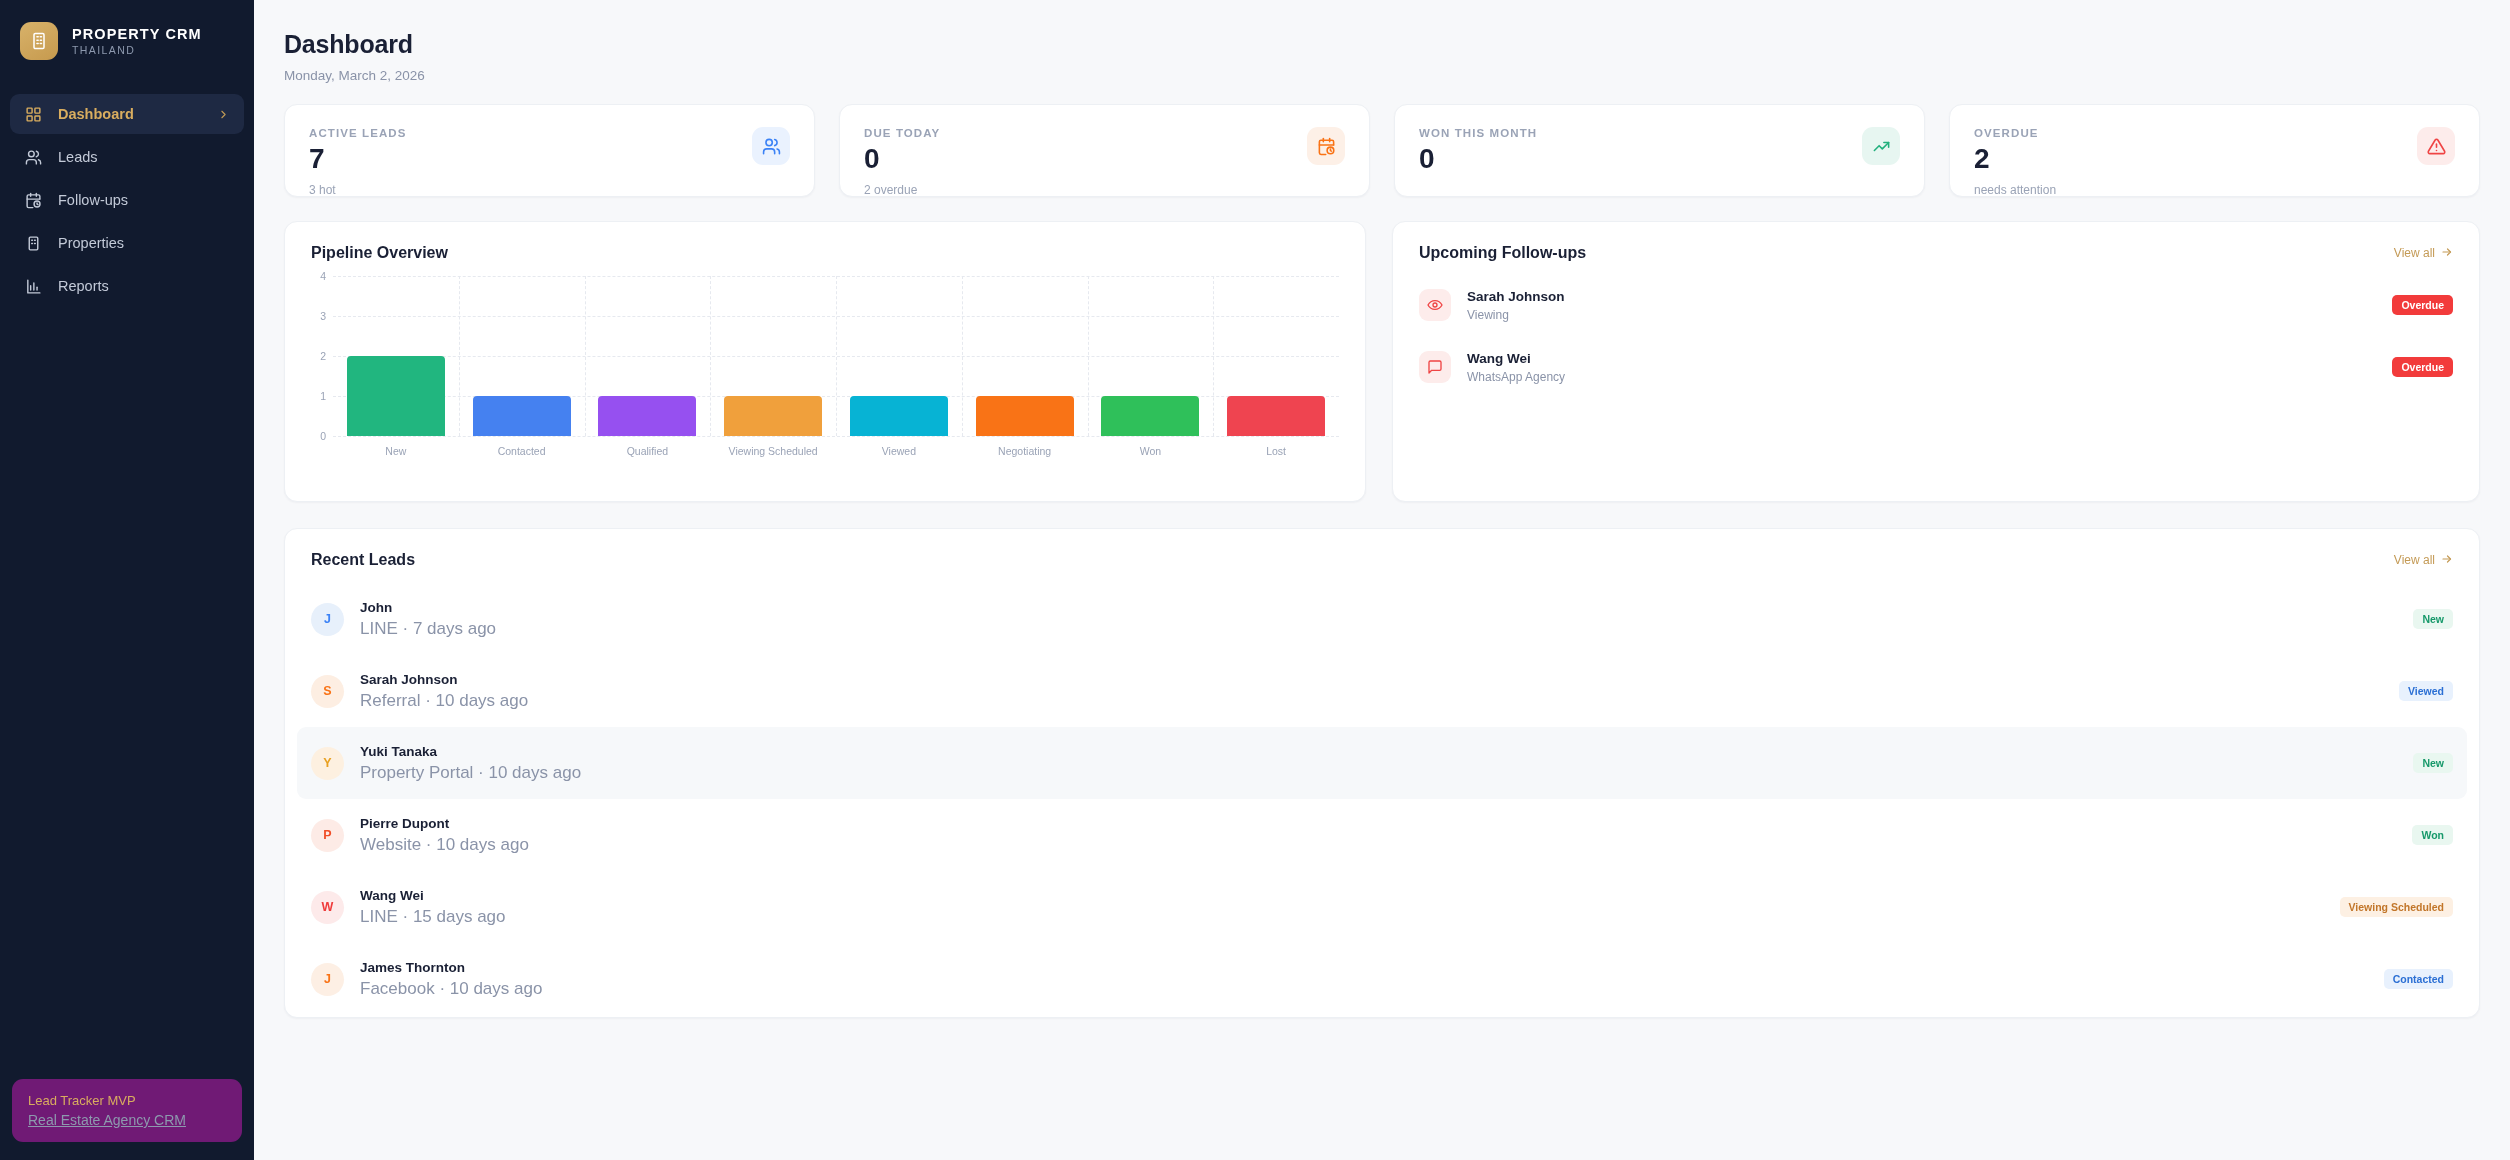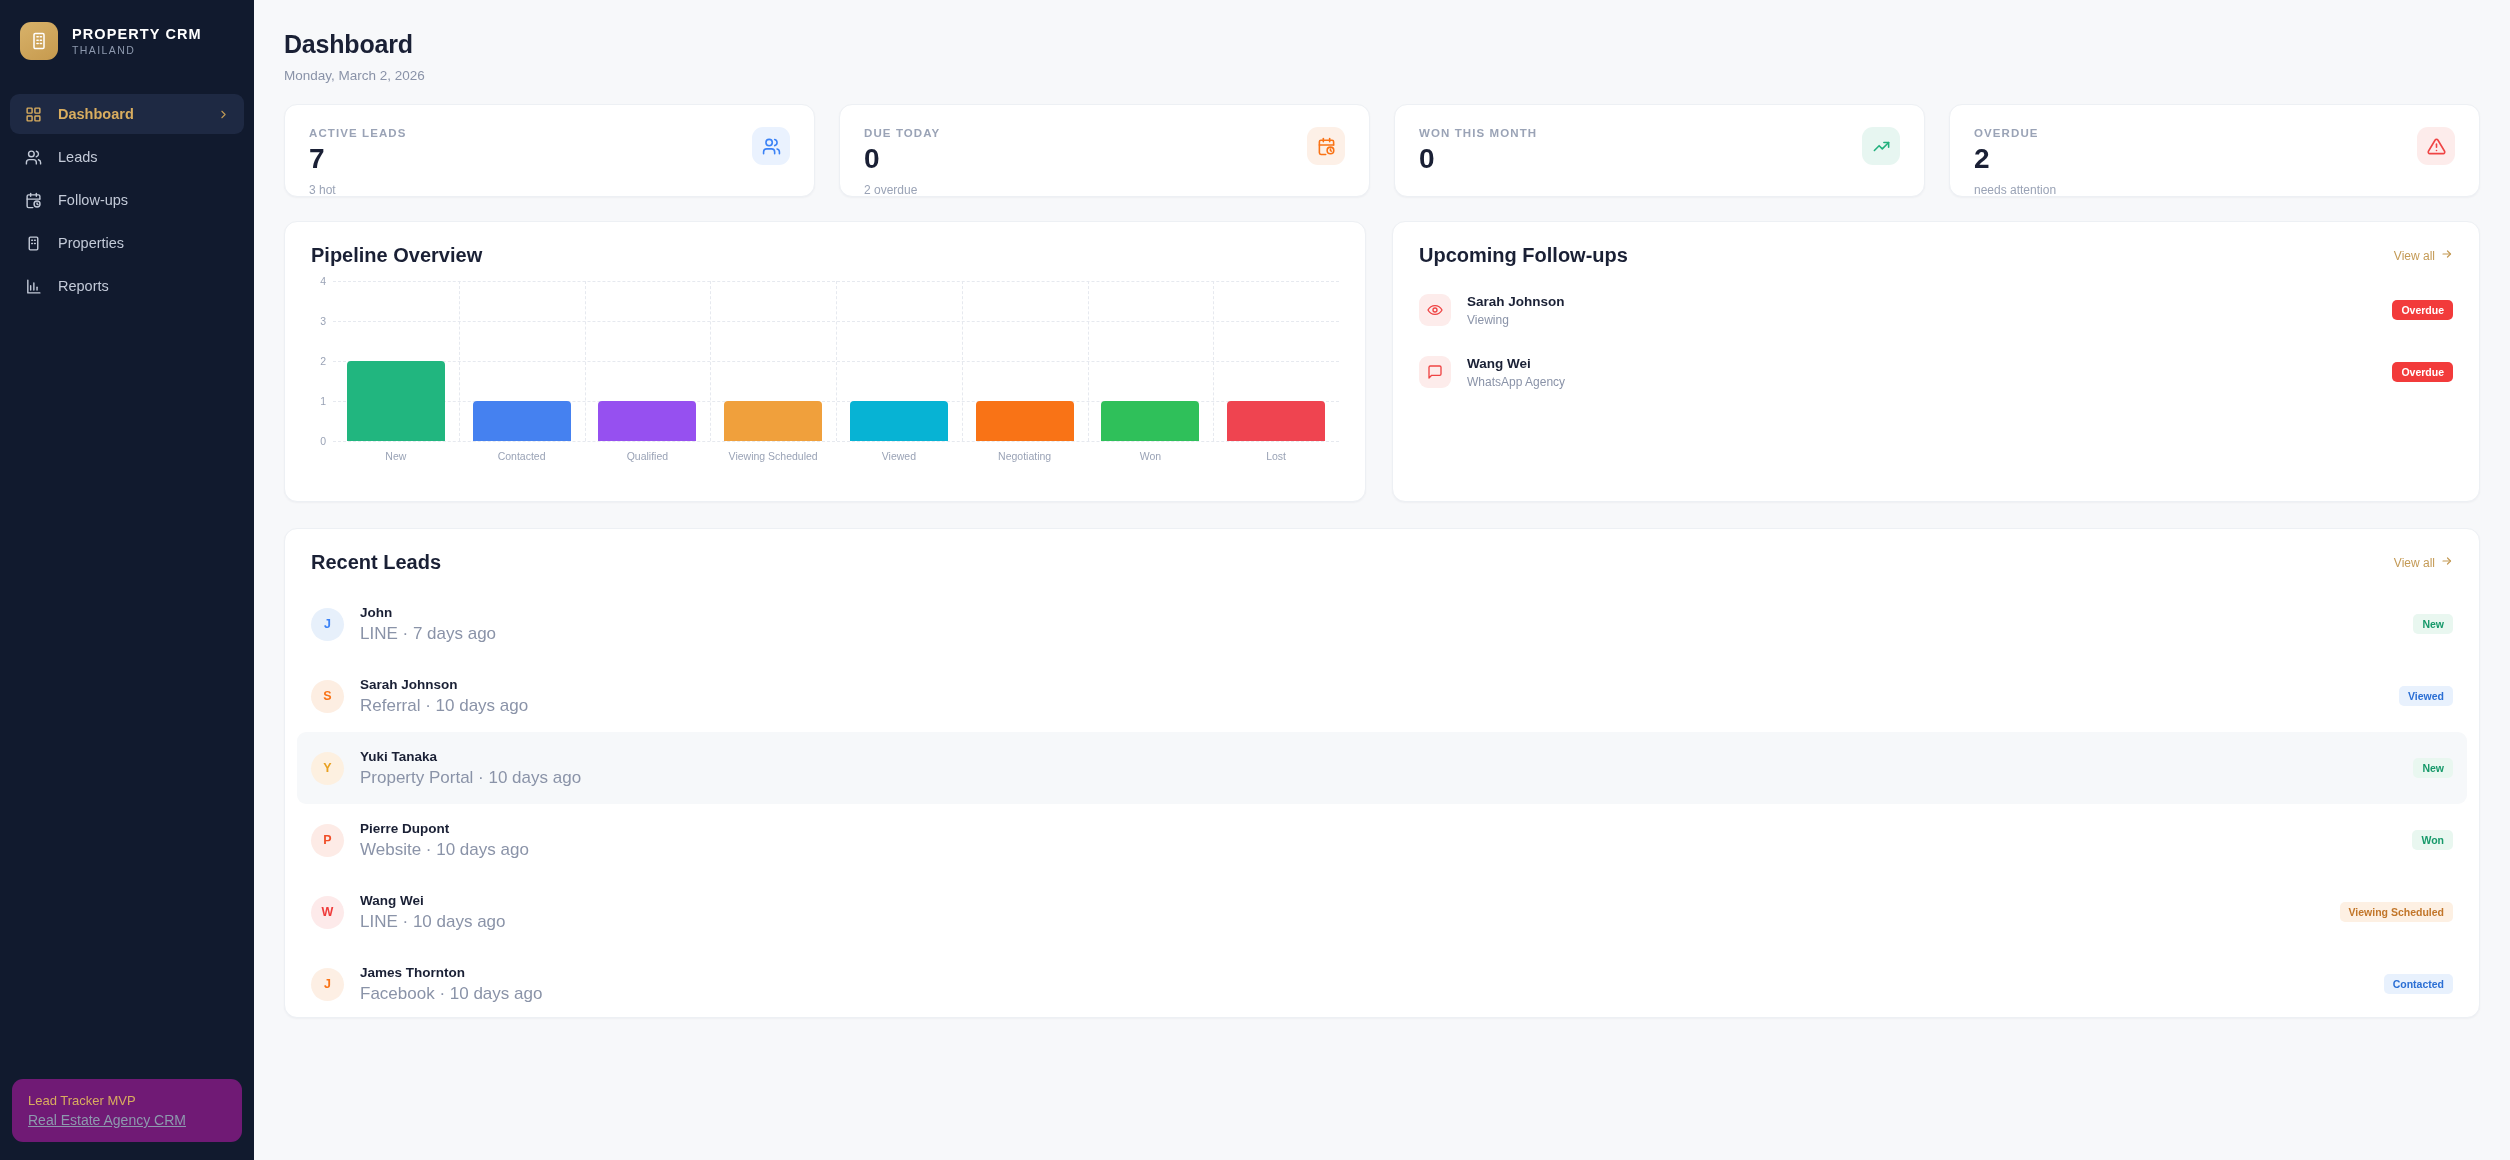--- a/index.html
+++ b/index.html
@@ -67,21 +67,21 @@
   .stat-sub { font-size: 12px; color: #9aa3b6; margin-top: 10px; }
   .stat-icon { width: 38px; height: 38px; border-radius: 11px; display: flex; align-items: center; justify-content: center; flex: 0 0 38px; }
 
   
   .panels { display: flex; gap: 26px; margin-top: 24px; }
   .panel {
     background: #ffffff; border-radius: 13px; border: 1px solid #edf0f4;
     box-shadow: 0 1px 2px rgba(16,24,40,0.04);
   }
   .panel-head { display: flex; align-items: center; justify-content: space-between; padding: 22px 26px 0 26px; }
-  .panel-title { font-size: 20px; font-weight: bold; color: #1a2035; }
+  .panel-title { font-size: 16px; font-weight: bold; color: #1a2035; }
   .view-all { font-size: 12px; color: #c49a55; display: flex; align-items: center; gap: 6px; cursor: pointer; }
 
   .pipeline-panel { flex: 0 0 1082px; height: 281px; }
   .followups-panel { flex: 1 1 auto; height: 281px; }
 
   
   .chart-wrap { padding: 14px 26px 0 22px; height: 195px; position: relative; }
   .chart-area { position: relative; height: 160px; display: flex; }
   .y-axis {
     width: 26px; height: 160px; position: relative; flex: 0 0 26px;
@@ -444,21 +444,21 @@
             <div class="lead-text">
               <div class="lead-name">Pierre Dupont</div>
               <div class="lead-meta">Website · 10 days ago</div>
             </div>
             <div class="lead-badge" style="background: rgb(233, 247, 240); color: rgb(23, 153, 106);">Won</div>
           </div>
           <div class="lead-row">
             <div class="lead-avatar" style="background: rgb(253, 234, 234); color: rgb(239, 59, 59);">W</div>
             <div class="lead-text">
               <div class="lead-name">Wang Wei</div>
-              <div class="lead-meta">LINE · 10 days ago</div>
+              <div class="lead-meta">LINE · 15 days ago</div>
             </div>
             <div class="lead-badge" style="background: rgb(253, 240, 227); color: rgb(194, 118, 42);">Viewing Scheduled</div>
           </div>
           <div class="lead-row">
             <div class="lead-avatar" style="background: rgb(253, 239, 228); color: rgb(249, 115, 22);">J</div>
             <div class="lead-text">
               <div class="lead-name">James Thornton</div>
               <div class="lead-meta">Facebook · 10 days ago</div>
             </div>
             <div class="lead-badge" style="background: rgb(232, 241, 253); color: rgb(43, 111, 212);">Contacted</div>

